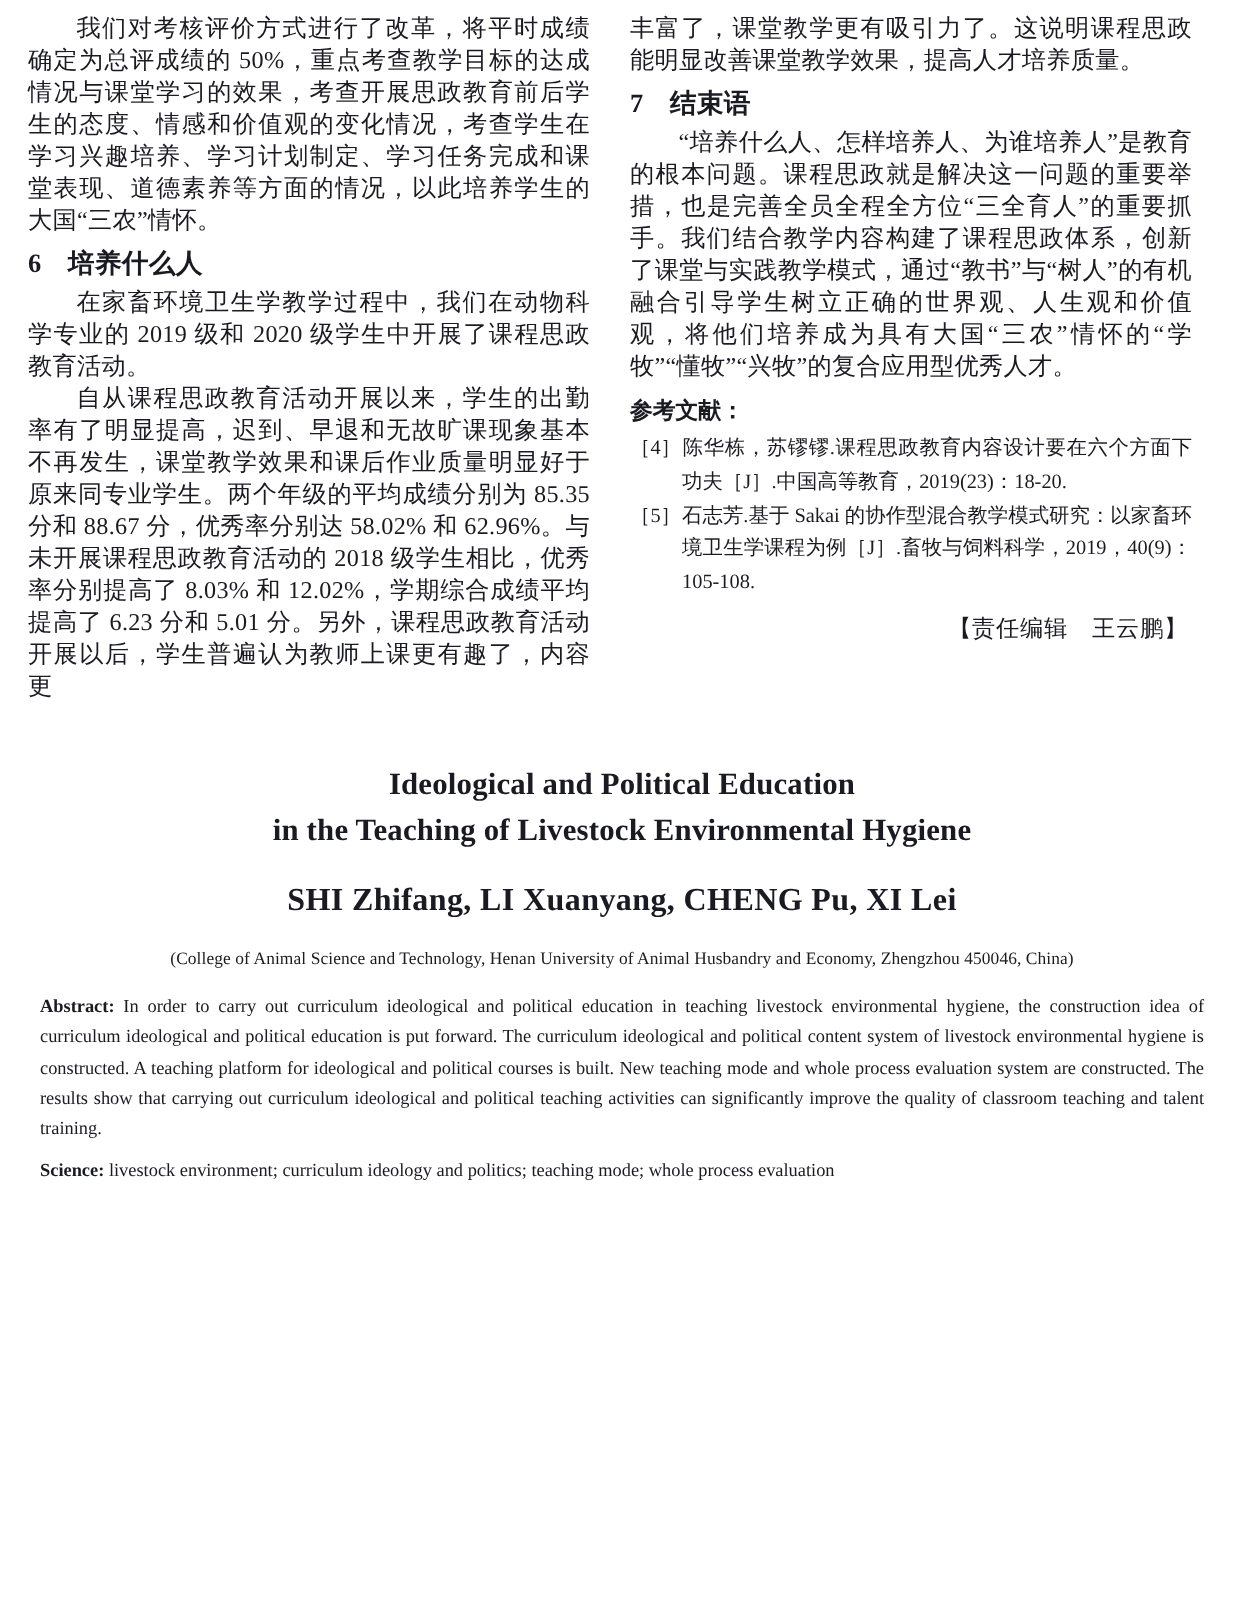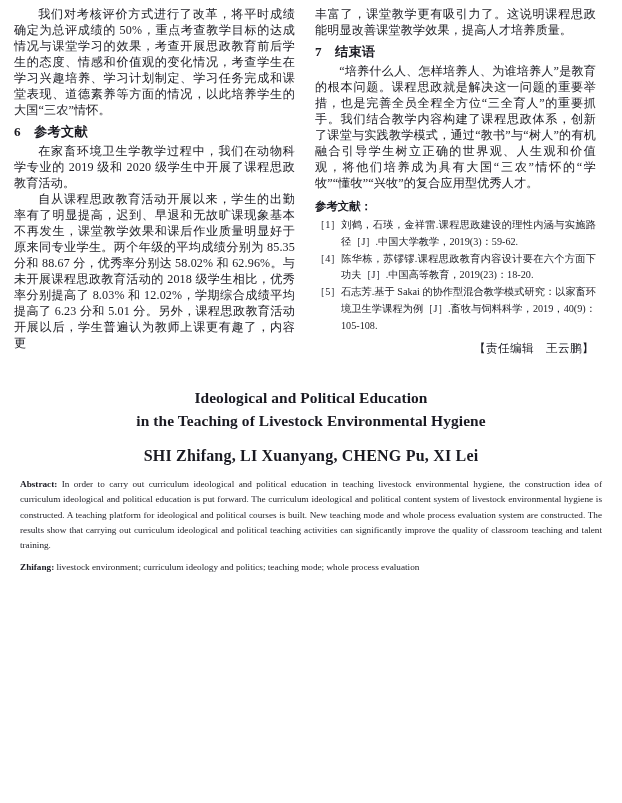--- a/index.html
+++ b/index.html
@@ -154,60 +154,60 @@
 
 <div class="page">
 
   <div class="columns">
 
     <div class="col">
 
       <p class="para">我们对考核评价方式进行了改革，将平时成绩确定为总评成绩的 50%，重点考查教学目标的达成情况与课堂学习的效果，考查开展思政教育前后学生的态度、情感和价值观的变化情况，考查学生在学习兴趣培养、学习计划制定、学习任务完成和课堂表现、道德素养等方面的情况，以此培养学生的大国“三农”情怀。</p>
 
       <div class="sec-head">
-        <span class="num">6</span><span>参考文献</span>
+        <span class="num">6</span><span>培养什么人</span>
       </div>
 
       <p class="para">在家畜环境卫生学教学过程中，我们在动物科学专业的 2019 级和 2020 级学生中开展了课程思政教育活动。</p>
       <p class="para">自从课程思政教育活动开展以来，学生的出勤率有了明显提高，迟到、早退和无故旷课现象基本不再发生，课堂教学效果和课后作业质量明显好于原来同专业学生。两个年级的平均成绩分别为 85.35 分和 88.67 分，优秀率分别达 58.02% 和 62.96%。与未开展课程思政教育活动的 2018 级学生相比，优秀率分别提高了 8.03% 和 12.02%，学期综合成绩平均提高了 6.23 分和 5.01 分。另外，课程思政教育活动开展以后，学生普遍认为教师上课更有趣了，内容更</p>
 
     </div>
 
     <div class="col">
 
       <p class="para noindent">丰富了，课堂教学更有吸引力了。这说明课程思政能明显改善课堂教学效果，提高人才培养质量。</p>
 
       <div class="sec-head">
         <span class="num">7</span><span>结束语</span>
       </div>
 
       <p class="para">“培养什么人、怎样培养人、为谁培养人”是教育的根本问题。课程思政就是解决这一问题的重要举措，也是完善全员全程全方位“三全育人”的重要抓手。我们结合教学内容构建了课程思政体系，创新了课堂与实践教学模式，通过“教书”与“树人”的有机融合引导学生树立正确的世界观、人生观和价值观，将他们培养成为具有大国“三农”情怀的“学牧”“懂牧”“兴牧”的复合应用型优秀人才。</p>
 
       <div class="ref-head">参考文献：</div>
 
       <ul class="ref-list">
-        <li class="ref-item"><span class="tag">［1］</span><span>刘鹤，石瑛，金祥雷.课程思政建设的理性内涵与实施路径［J］.中国大学教学，2019(3)：59-62.</span></li>
         <li class="ref-item"><span class="tag">［4］</span><span>陈华栋，苏镠镠.课程思政教育内容设计要在六个方面下功夫［J］.中国高等教育，2019(23)：18-20.</span></li>
         <li class="ref-item"><span class="tag">［5］</span><span>石志芳.基于 Sakai 的协作型混合教学模式研究：以家畜环境卫生学课程为例［J］.畜牧与饲料科学，2019，40(9)：105-108.</span></li>
       </ul>
 
       <div class="editor-line">【责任编辑　王云鹏】</div>
 
     </div>
   </div>
 
   <div class="en-block">
 
     <div class="en-title">
       <div>Ideological and Political Education</div>
       <div>in the Teaching of Livestock Environmental Hygiene</div>
     </div>
 
     <div class="en-authors">SHI Zhifang, LI Xuanyang, CHENG Pu, XI Lei</div>
 
+    <div class="en-affil">(College of Animal Science and Technology, Henan University of Animal Husbandry and Economy, Zhengzhou 450046, China)</div>
 
     <div class="en-abstract"><span class="lbl inline">Abstract:</span><span class="inline"> In order to carry out curriculum ideological and political education in teaching livestock environmental hygiene, the construction idea of curriculum ideological and political education is put forward. The curriculum ideological and political content system of livestock environmental hygiene is constructed. A teaching platform for ideological and political courses is built. New teaching mode and whole process evaluation system are constructed. The results show that carrying out curriculum ideological and political teaching activities can significantly improve the quality of classroom teaching and talent training.</span></div>
 
-    <div class="en-keywords"><span class="lbl inline">Zhifang:</span><span class="inline"> livestock environment; curriculum ideology and politics; teaching mode; whole process evaluation</span></div>
+    <div class="en-keywords"><span class="lbl inline">Science:</span><span class="inline"> livestock environment; curriculum ideology and politics; teaching mode; whole process evaluation</span></div>
 
   </div>
 
 </div>
 
 </body></html>

